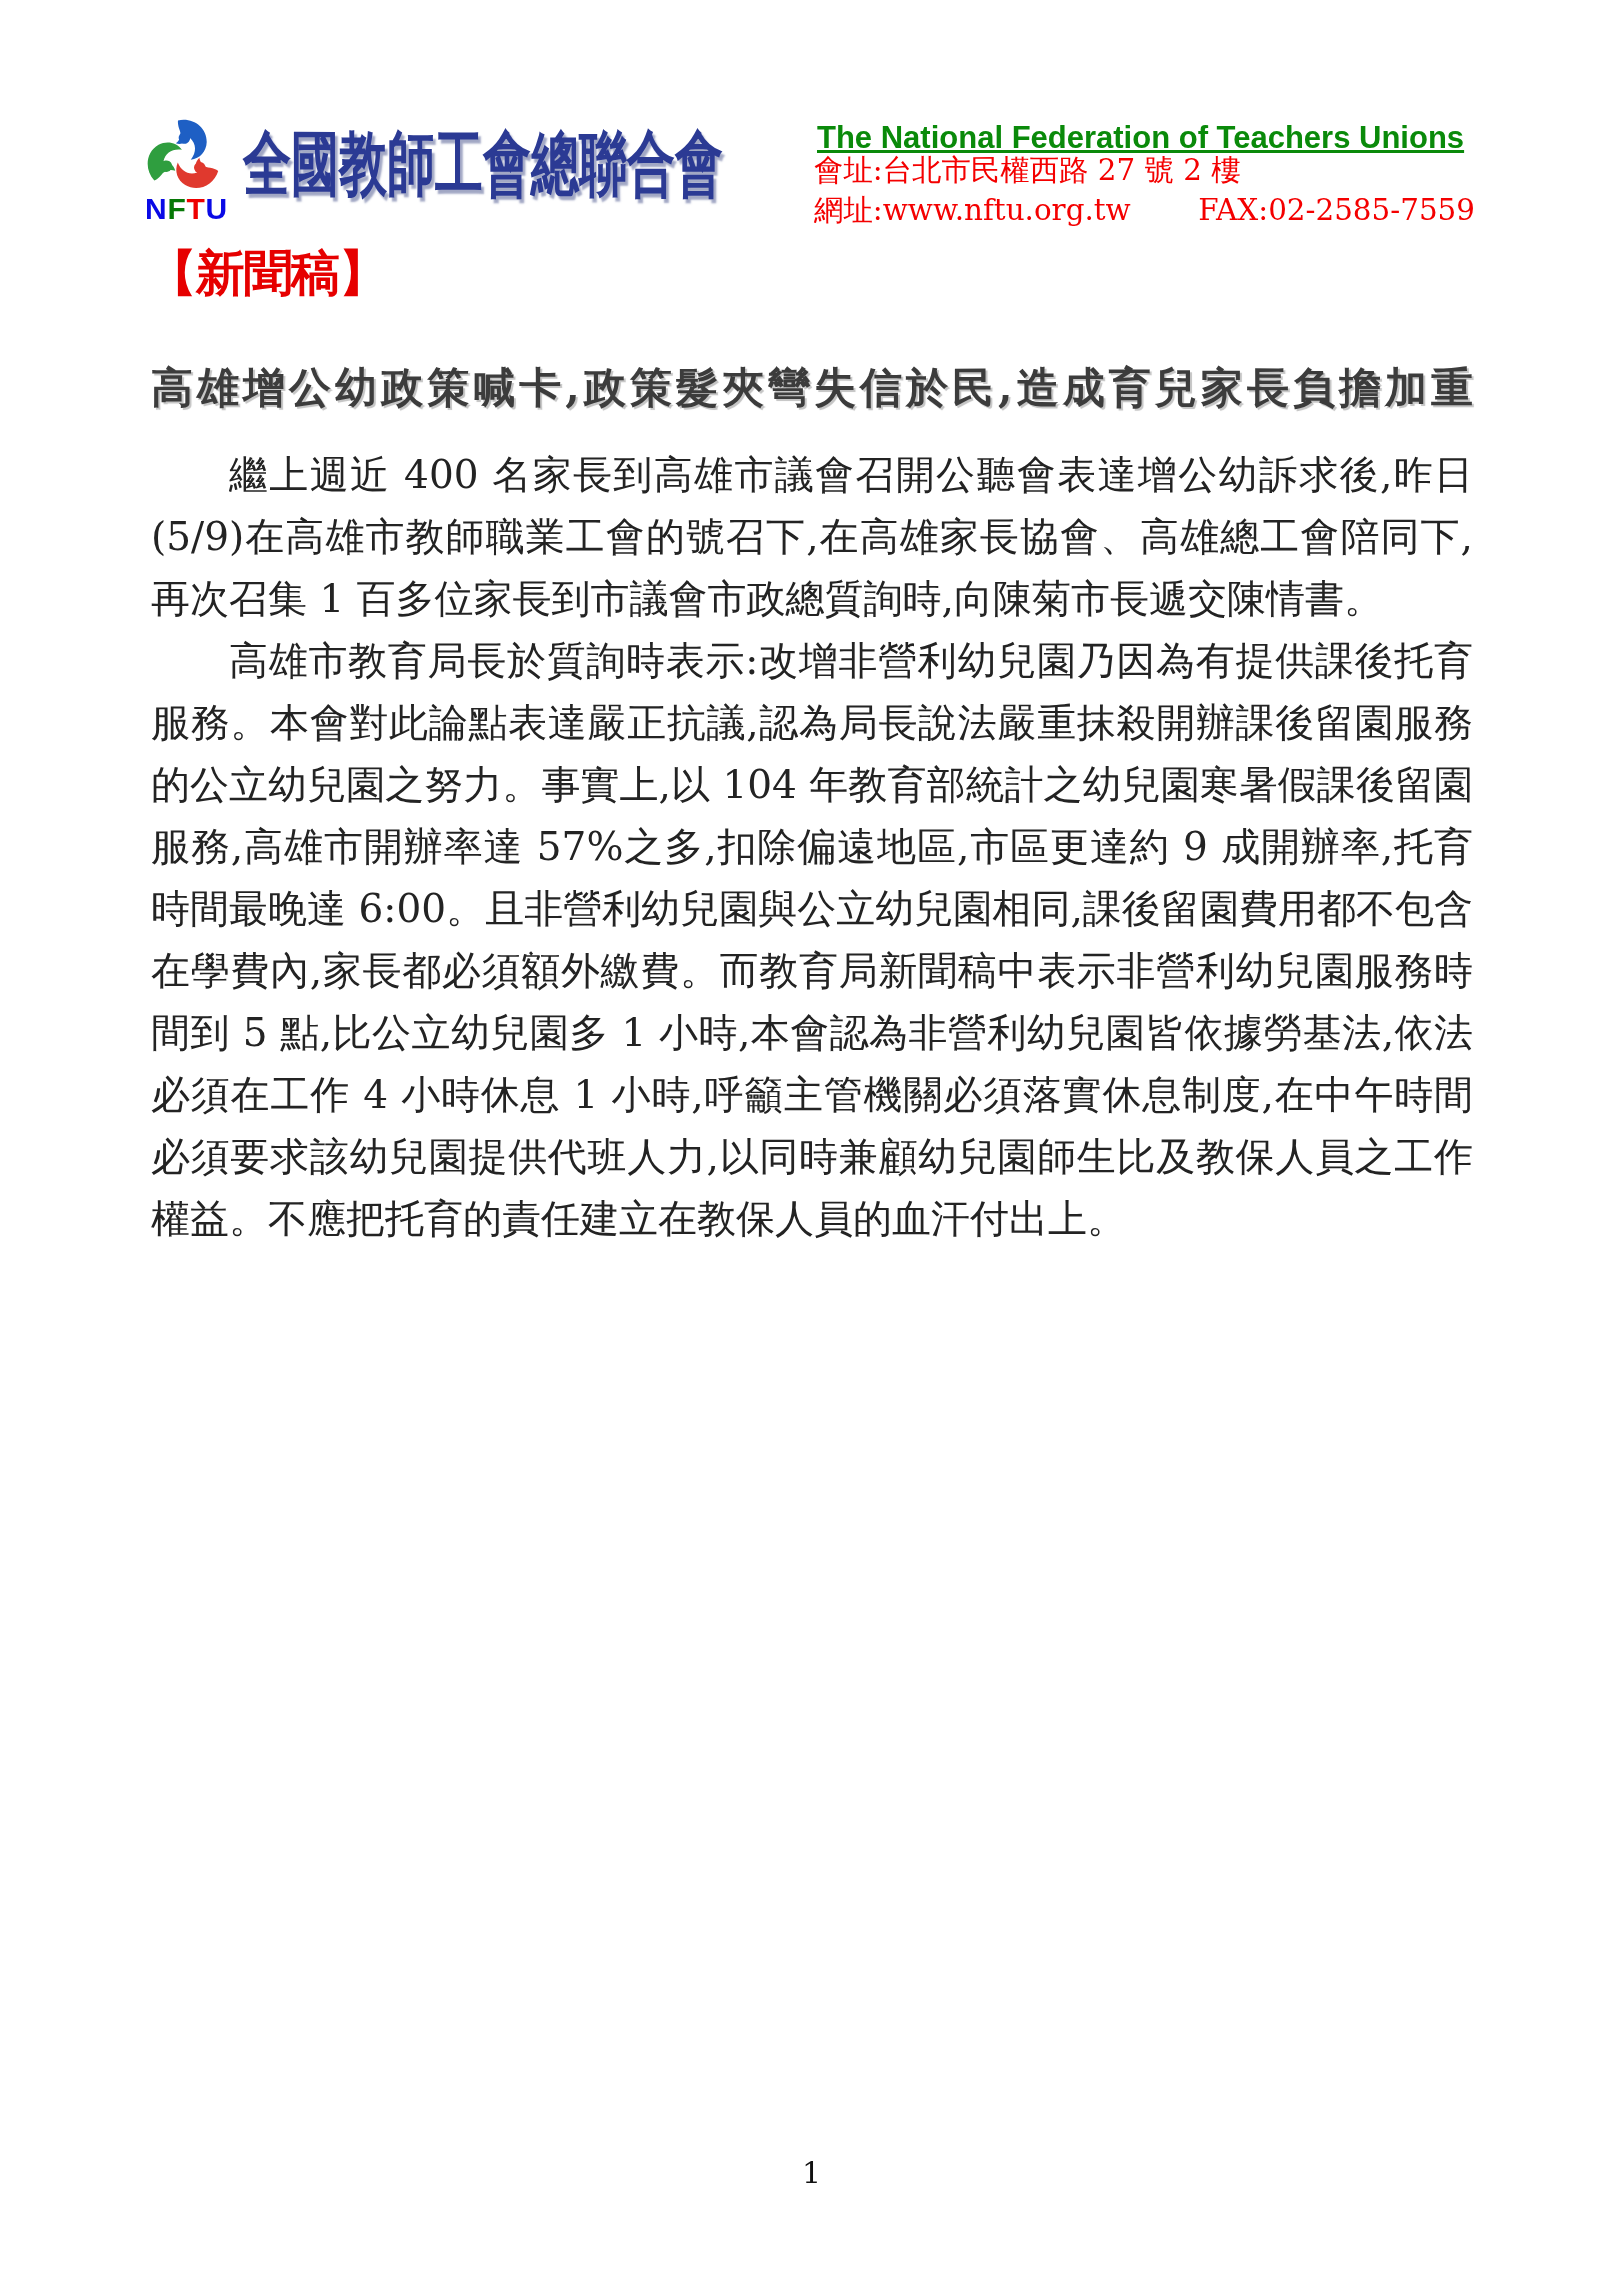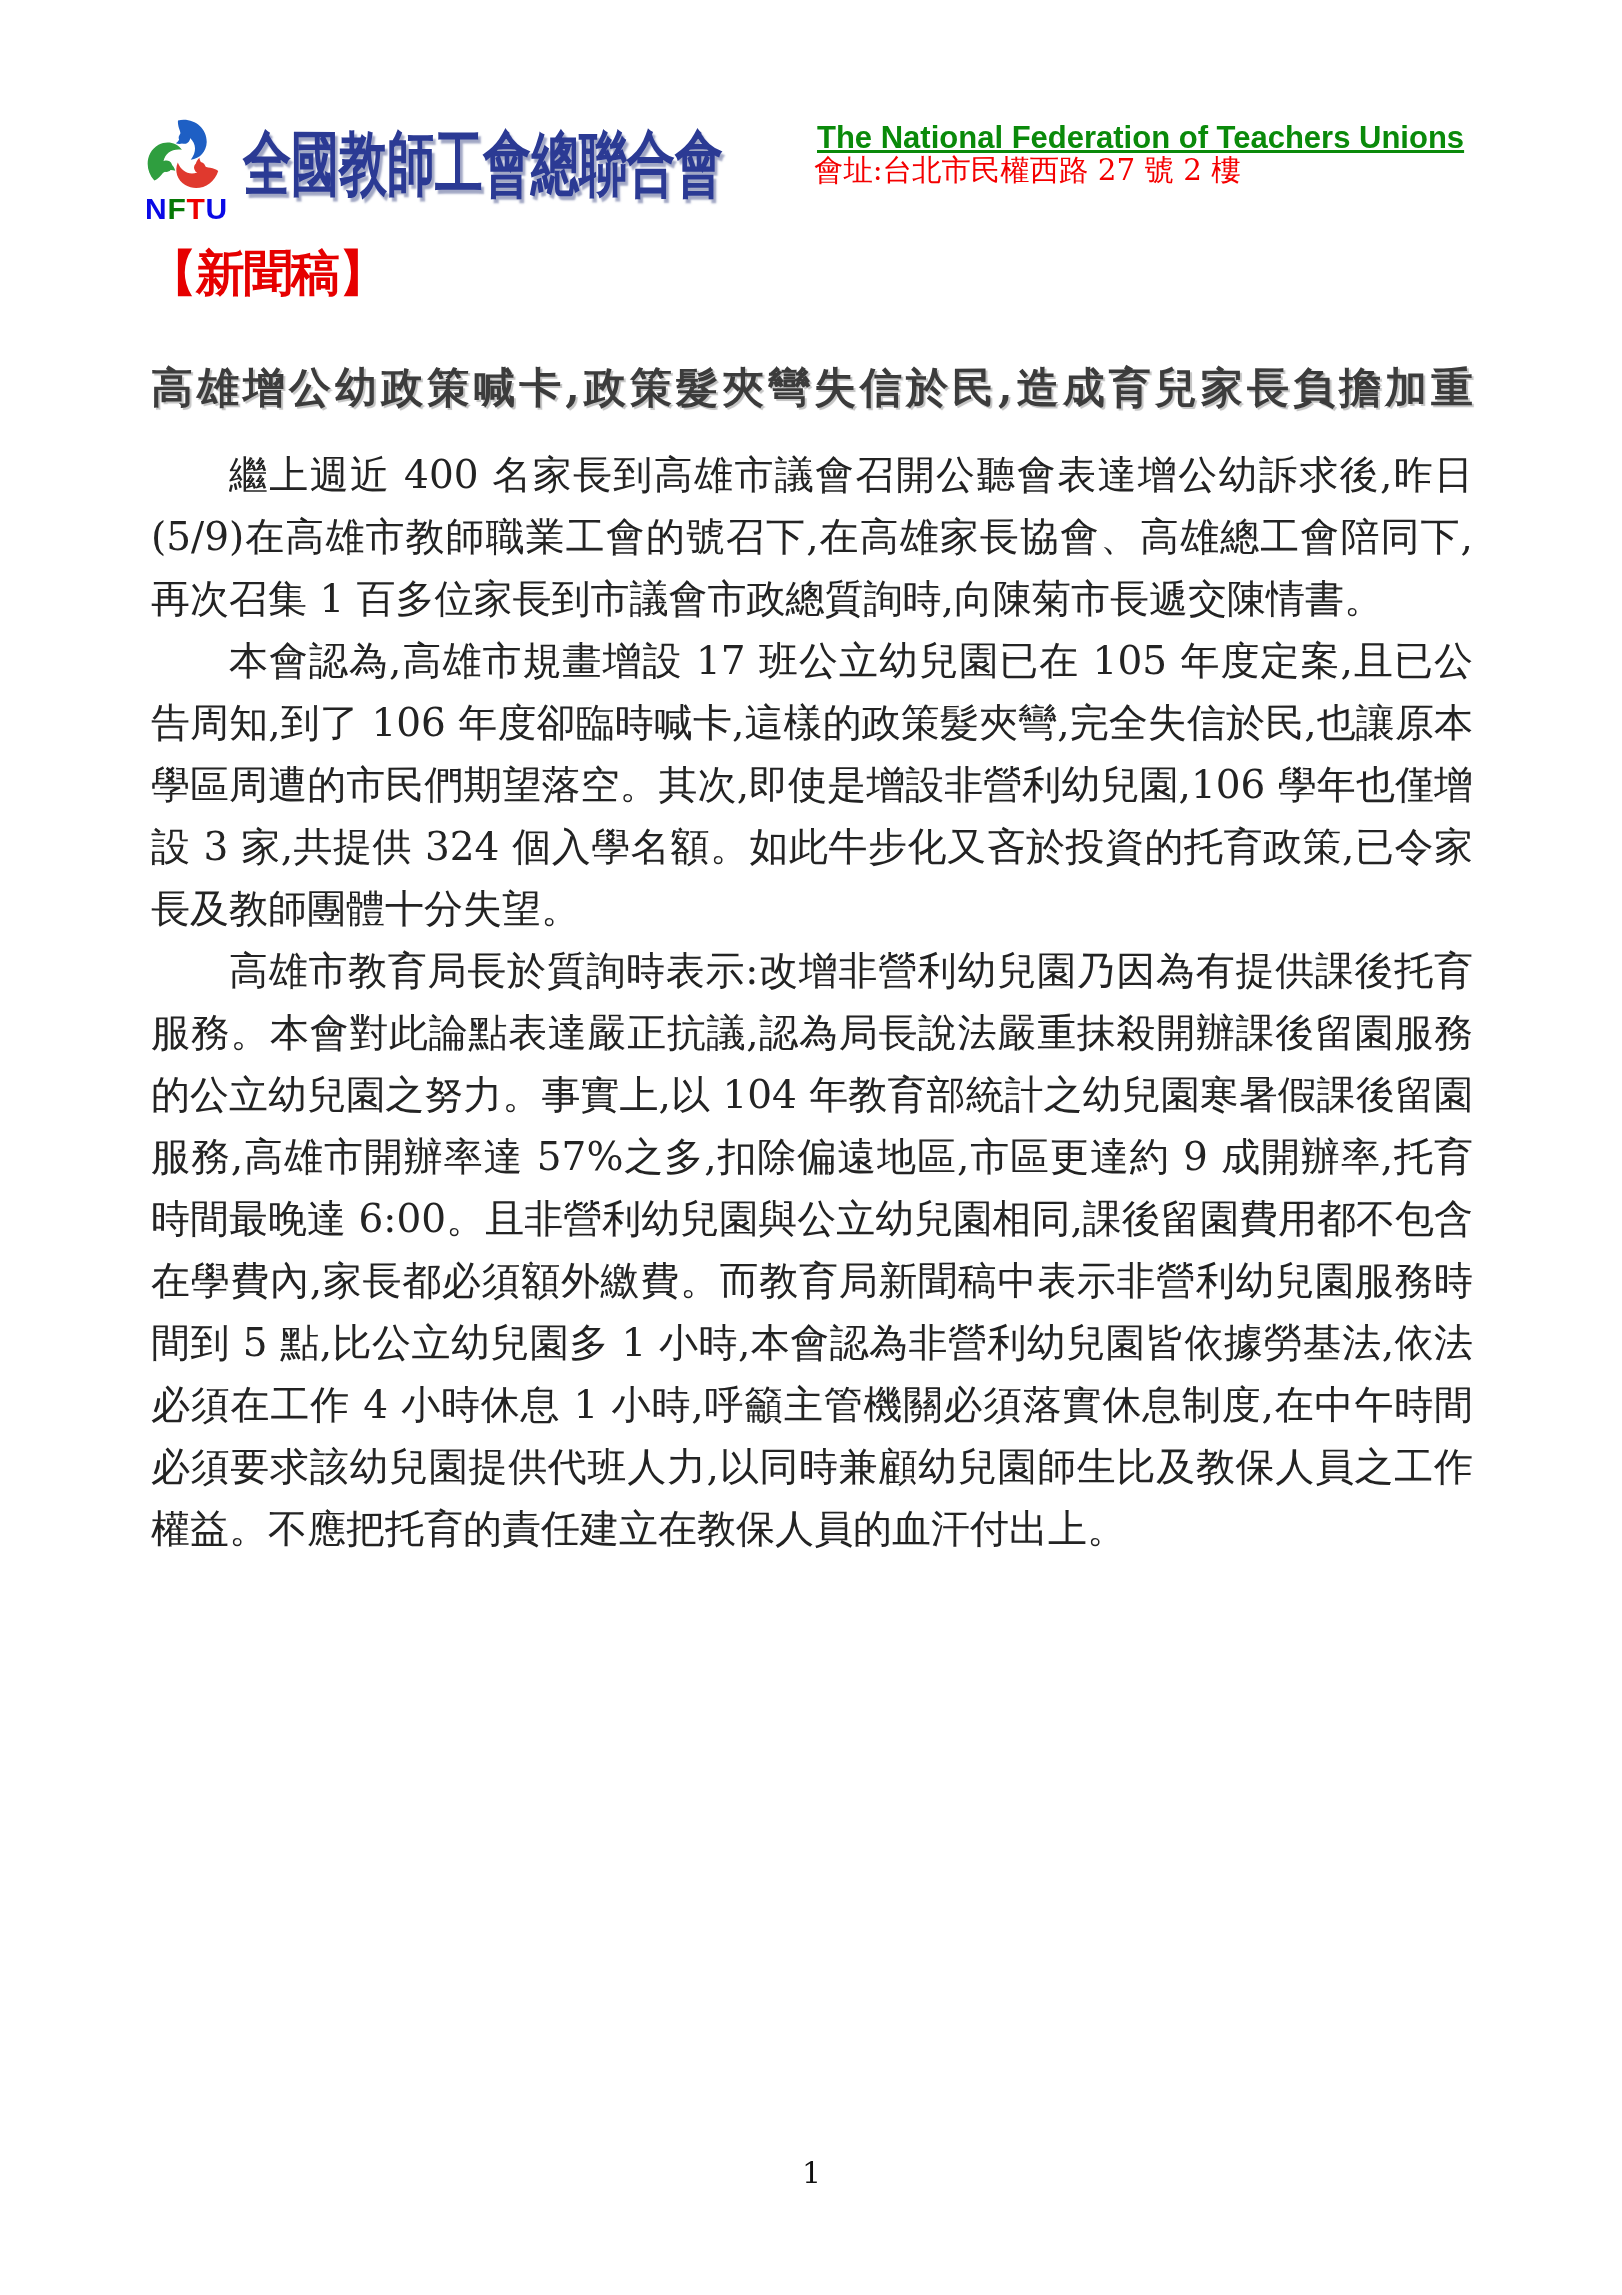--- a/index.html
+++ b/index.html
@@ -93,30 +93,33 @@
     </div>
 
     <div class="org-zh" style="color: rgb(43, 58, 148);">全國教師工會總聯合會</div>
 
     <div class="org-en" style="color: rgb(10, 138, 10); text-decoration: underline;">The National Federation of Teachers Unions</div>
 
     <div class="contact" style="color: rgb(244, 0, 0);">
       <div class="contact-row">
         <span>會址:台北市民權西路 27 號 2 樓</span>
       </div>
+      <div class="contact-row">
+        <span>網址:www.nftu.org.tw</span>
+        <span>FAX:02-2585-7559</span>
+      </div>
     </div>
   </div>
 
   <div class="doc-type" style="color: rgb(230, 0, 0);">【新聞稿】</div>
 
 
   <div class="headline">高雄增公幼政策喊卡,政策髮夾彎失信於民,造成育兒家長負擔加重</div>
 
   <div class="body-text">
     <p>繼上週近 400 名家長到高雄市議會召開公聽會表達增公幼訴求後,昨日(5/9)在高雄市教師職業工會的號召下,在高雄家長協會、高雄總工會陪同下,再次召集 1 百多位家長到市議會市政總質詢時,向陳菊市長遞交陳情書。</p>
-    <p>本會認為,高雄市規畫增設 17 班公立幼兒園已在 105 年度定案,且已公告周知,到了 106 年度卻臨時喊卡,這樣的政策髮夾彎,完全失信於民,也讓原本學區周遭的市民們期望落空。其次,即使是增設非營利幼兒園,106 學年也僅增設 3 家,共提供 324 個入學名額。如此牛步化又吝於投資的托育政策,已令家長及教師團體十分失望。</p>
     <p>高雄市教育局長於質詢時表示:改增非營利幼兒園乃因為有提供課後托育服務。本會對此論點表達嚴正抗議,認為局長說法嚴重抹殺開辦課後留園服務的公立幼兒園之努力。事實上,以 104 年教育部統計之幼兒園寒暑假課後留園服務,高雄市開辦率達 57%之多,扣除偏遠地區,市區更達約 9 成開辦率,托育時間最晚達 6:00。且非營利幼兒園與公立幼兒園相同,課後留園費用都不包含在學費內,家長都必須額外繳費。而教育局新聞稿中表示非營利幼兒園服務時間到 5 點,比公立幼兒園多 1 小時,本會認為非營利幼兒園皆依據勞基法,依法必須在工作 4 小時休息 1 小時,呼籲主管機關必須落實休息制度,在中午時間必須要求該幼兒園提供代班人力,以同時兼顧幼兒園師生比及教保人員之工作權益。不應把托育的責任建立在教保人員的血汗付出上。</p>
   </div>
 
   <div class="page-number">1</div>
 
 </div>
 
 
 </body></html>

